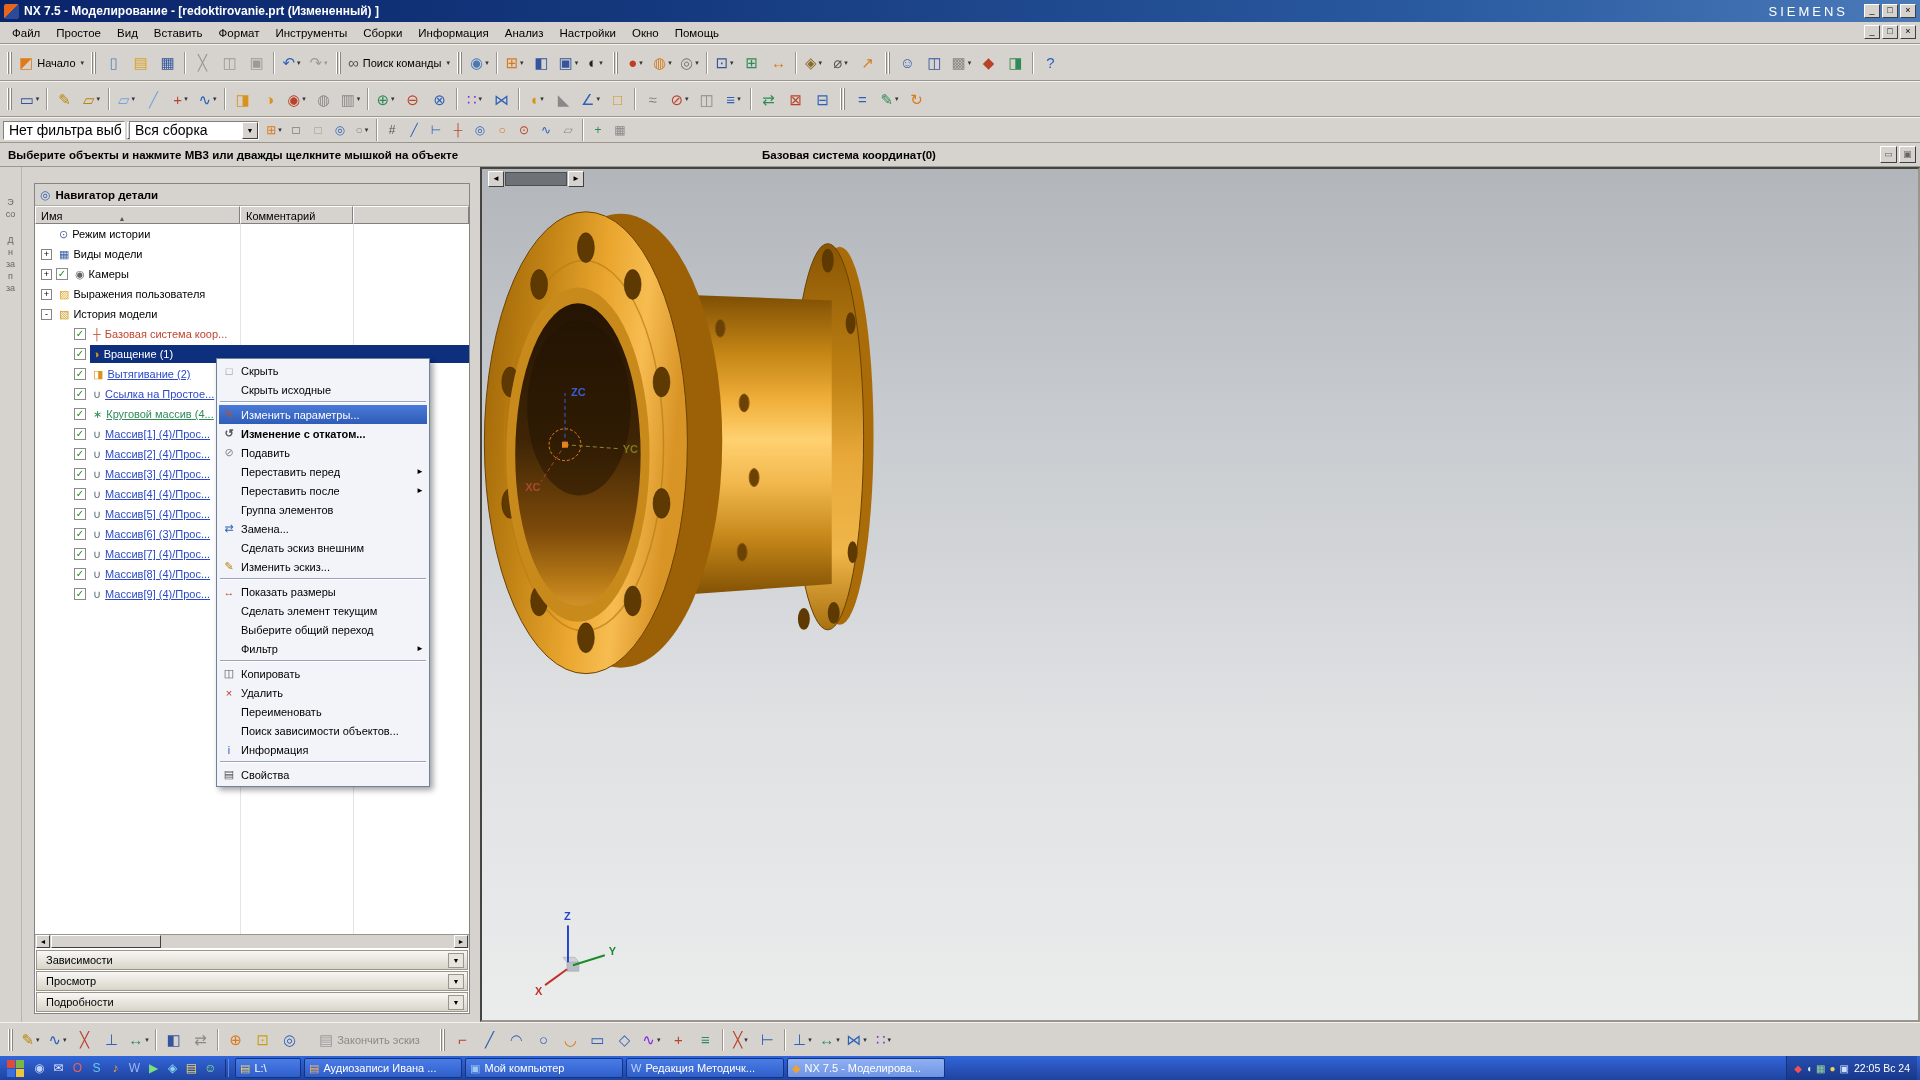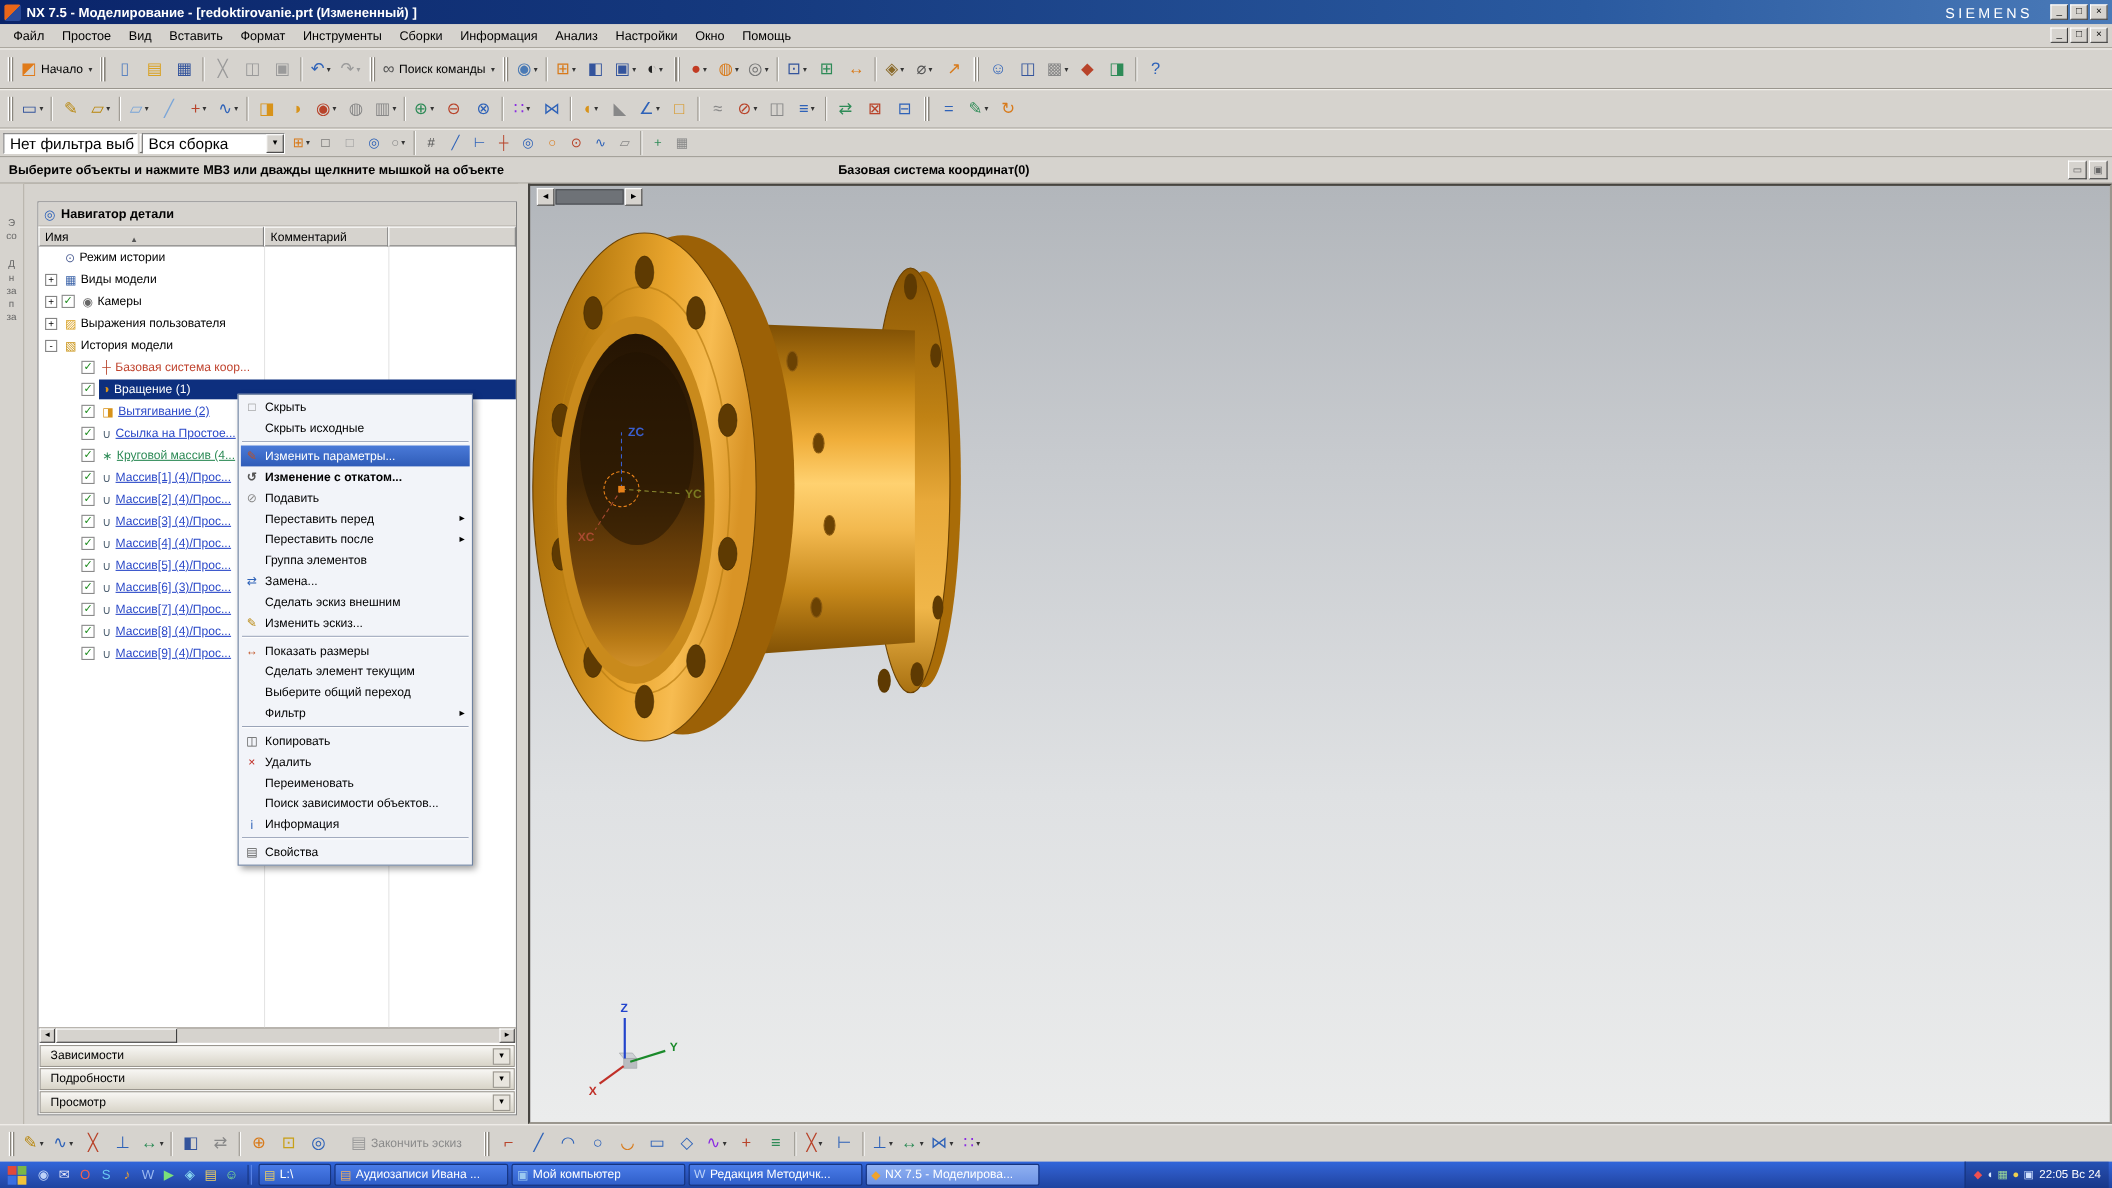--- a/index.html
+++ b/index.html
@@ -667,25 +667,25 @@
       <span class="sthumb"></span>
       <span class="sspace"></span>
       <span class="sbtn">►</span>
     </div>
     <div class="accordion">
         <div class="abar">
           <span class="albl">Зависимости</span>
           <span class="achev">▼</span>
         </div>
         <div class="abar">
+          <span class="albl">Просмотр</span>
+          <span class="achev">▼</span>
+        </div>
+        <div class="abar">
           <span class="albl">Подробности</span>
-          <span class="achev">▼</span>
-        </div>
-        <div class="abar">
-          <span class="albl">Просмотр</span>
           <span class="achev">▼</span>
         </div>
       </div>
   </div>
 
   <div class="vsplit"></div>
 
   <div class="viewport">
     <div class="splitctl">
       <span class="splbtn">◄</span>

